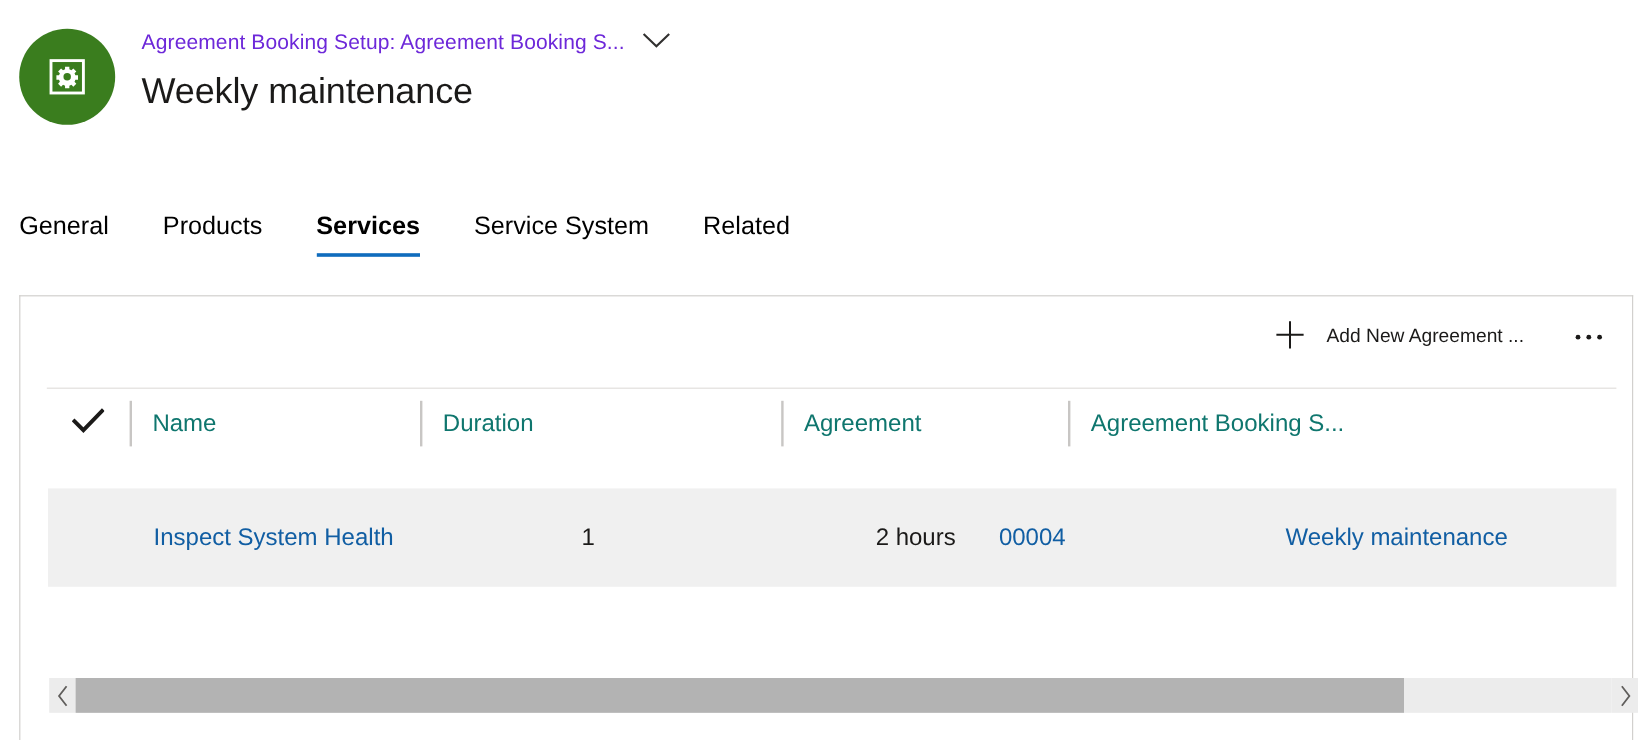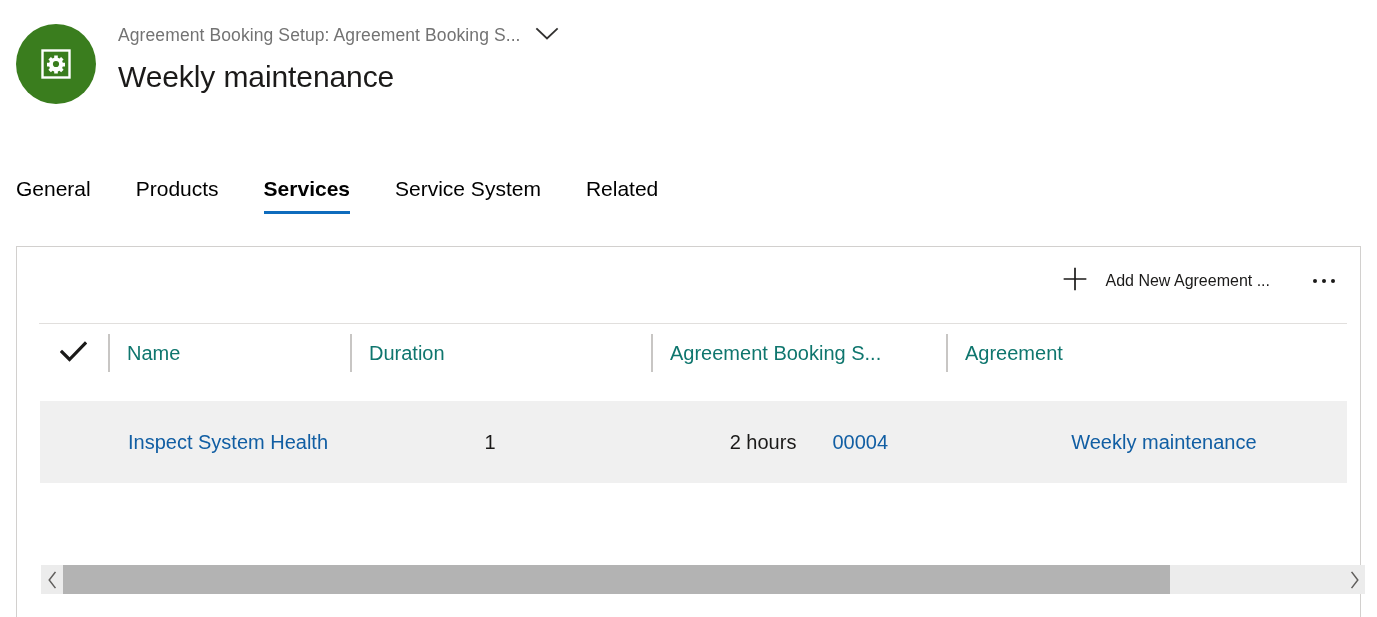--- a/index.html
+++ b/index.html
@@ -44,21 +44,21 @@
     top: 22px;
   }
   .breadcrumb-row {
     display: flex;
     align-items: center;
     gap: 14px;
     height: 26px;
   }
   .breadcrumb-text {
     font-size: 17.5px;
-    color: #737373;
+    color: #6d28d9;
     letter-spacing: 0.1px;
     white-space: nowrap;
     line-height: 26px;
   }
   .breadcrumb-chevron {
     display: block;
     margin-top: 2px;
     cursor: pointer;
   }
   .record-title {
@@ -220,21 +220,21 @@
   .col-duration { width: 301px; }
   .col-agreement{ width: 239px; }
   .col-abs      { width: 295px; }
 
   .sort-arrow { display: block; margin-top: -1px; }
 
   
   .grid-row {
     position: absolute;
     left: 23px;
-    top: 154px;
+    top: 160px;
     width: 1307px;
     height: 82px;
     background: #f0f0f0;
     display: flex;
     align-items: center;
     cursor: pointer;
   }
   .cell {
     box-sizing: border-box;
     height: 82px;
@@ -368,29 +368,29 @@
       </div>
     </div>
 
 
     <div class="col col-duration">
       <div class="col-inner">
         <span class="col-label">Duration</span>
       </div>
     </div>
 
+    <div class="col col-agreement">
+      <div class="col-inner">
+        <span class="col-label">Agreement</span>
+      </div>
+    </div>
+
     <div class="col col-abs">
       <div class="col-inner">
         <span class="col-label">Agreement Booking S...</span>
-      </div>
-    </div>
-
-    <div class="col col-agreement">
-      <div class="col-inner">
-        <span class="col-label">Agreement</span>
       </div>
     </div>
 
   </div>
 
   <div class="grid-row">
 
     <div class="cell cell-check"></div>
 
     <div class="cell cell-name">

